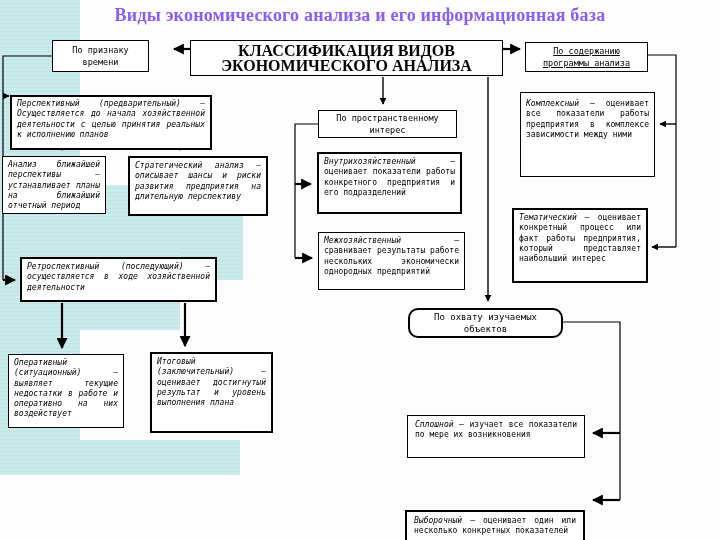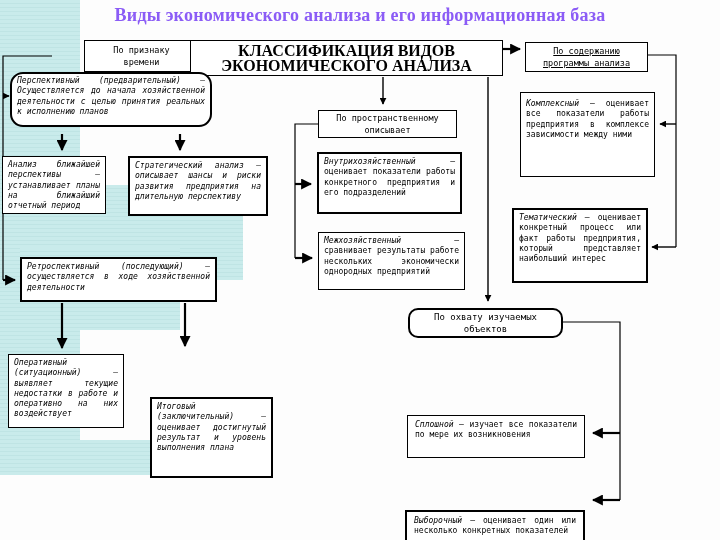--- a/index.html
+++ b/index.html
@@ -91,58 +91,58 @@
     </g>
     <g>
       <polyline class="thin" points="648,55 676,55 676,247"></polyline>
       <path class="mid" d="M676,124 L660,124" marker-end="url(#ah)"></path>
       <path class="mid" d="M676,247 L652,247" marker-end="url(#ah)"></path>
     </g>
   </svg>
 
   <div id="title">Виды экономического анализа и его информационная база</div>
 
-  <div class="box head" style="left:52px;top:40px;width:115px;height:32px;padding:2px 14px;margin-left:32px;">
+  <div class="box head" style="left:52px;top:40px;width:97px;height:32px;padding:2px 14px;">
     <div class="inner">По признаку времени</div>
   </div>
 
   <div class="box mainhead" style="left:190px;top:40px;width:313px;height:36px;">
     <div class="inner">КЛАССИФИКАЦИЯ ВИДОВ ЭКОНОМИЧЕСКОГО АНАЛИЗА</div>
   </div>
 
   <div class="box head" style="left:525px;top:42px;width:123px;height:30px;">
     <div class="inner underline">По содержанию программы анализа</div>
   </div>
 
-  <div class="box body it b2" style="left:10px;top:72px;width:202px;height:55px;padding:2px 5px;border-radius:13px;">
+  <div class="box body it b2" style="left:10px;top:95px;width:202px;height:55px;padding:2px 5px;">
     <span>Перспективный (предварительный) – Осуществляется до начала хозяйственной деятельности с целью принятия реальных к исполнению планов</span>
   </div>
 
   <div class="box body it" style="left:2px;top:156px;width:104px;height:58px;">
     <span>Анализ ближайшей перспективы – устанавливает планы на ближайший отчетный период</span>
   </div>
 
   <div class="box body it b2" style="left:128px;top:156px;width:140px;height:60px;">
     <span>Стратегический анализ – описывает шансы и риски развития предприятия на длительную перспективу</span>
   </div>
 
   <div class="box body it b2" style="left:20px;top:257px;width:197px;height:45px;">
     <span>Ретроспективный (последующий) – осуществляется в ходе хозяйственной деятельности</span>
   </div>
 
   <div class="box body it" style="left:8px;top:354px;width:116px;height:74px;">
     <span>Оперативный (ситуационный) – выявляет текущие недостатки в работе и оперативно на них воздействует</span>
   </div>
 
-  <div class="box body it b2" style="left:150px;top:352px;width:123px;height:81px;margin-top:45px;">
+  <div class="box body it b2" style="left:150px;top:352px;width:123px;height:81px;">
     <span>Итоговый (заключительный) – оценивает достигнутый результат и уровень выполнения плана</span>
   </div>
 
   <div class="box head" style="left:318px;top:110px;width:139px;height:28px;">
-    <div class="inner">По пространственному описывает</div>
+    <div class="inner">По пространственному интерес</div>
   </div>
 
   <div class="box body b2" style="left:317px;top:152px;width:145px;height:62px;">
     <span class="it">Внутрихозяйственный</span>
     <span>– оценивает показатели работы конкретного предприятия и его подразделений</span>
   </div>
 
   <div class="box body" style="left:318px;top:232px;width:147px;height:58px;">
     <span class="it">Межхозяйственный</span>
     <span>– сравнивает результаты работе нескольких экономически однородных предприятий</span>

